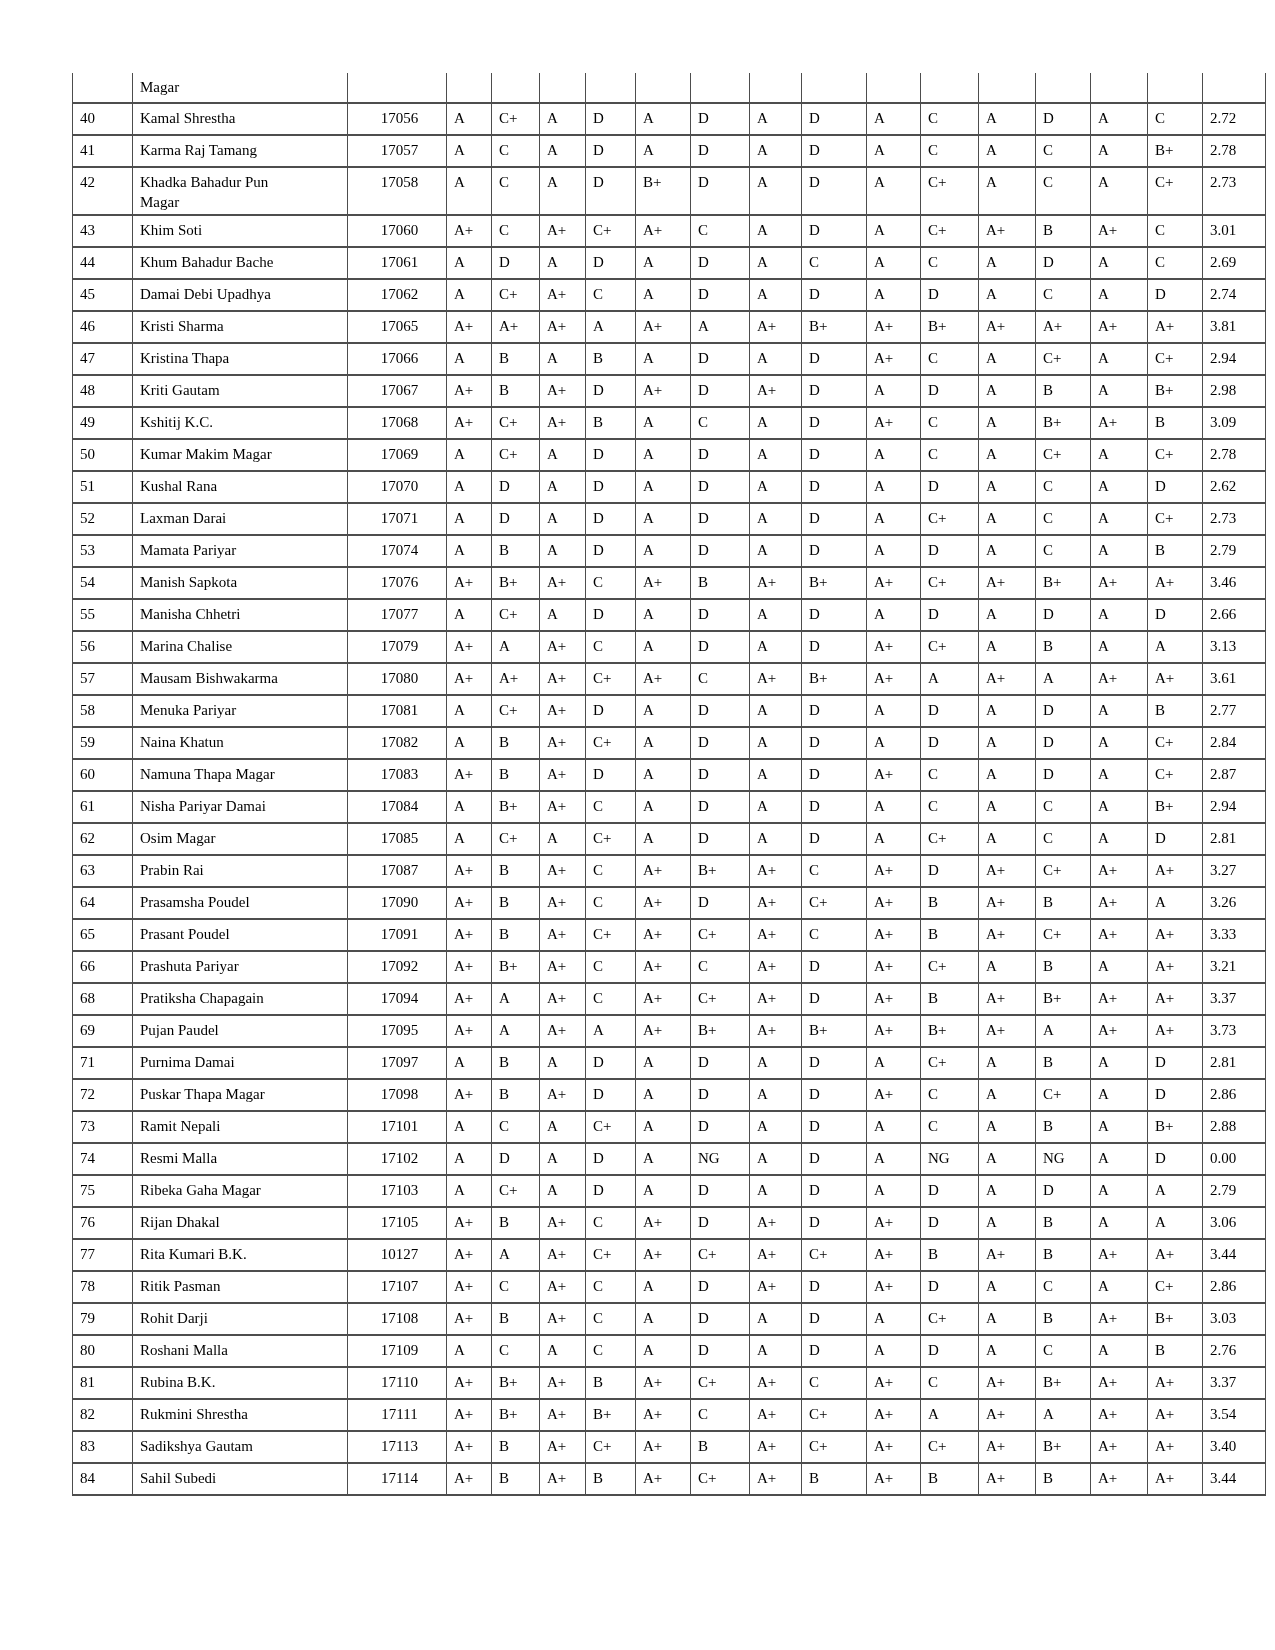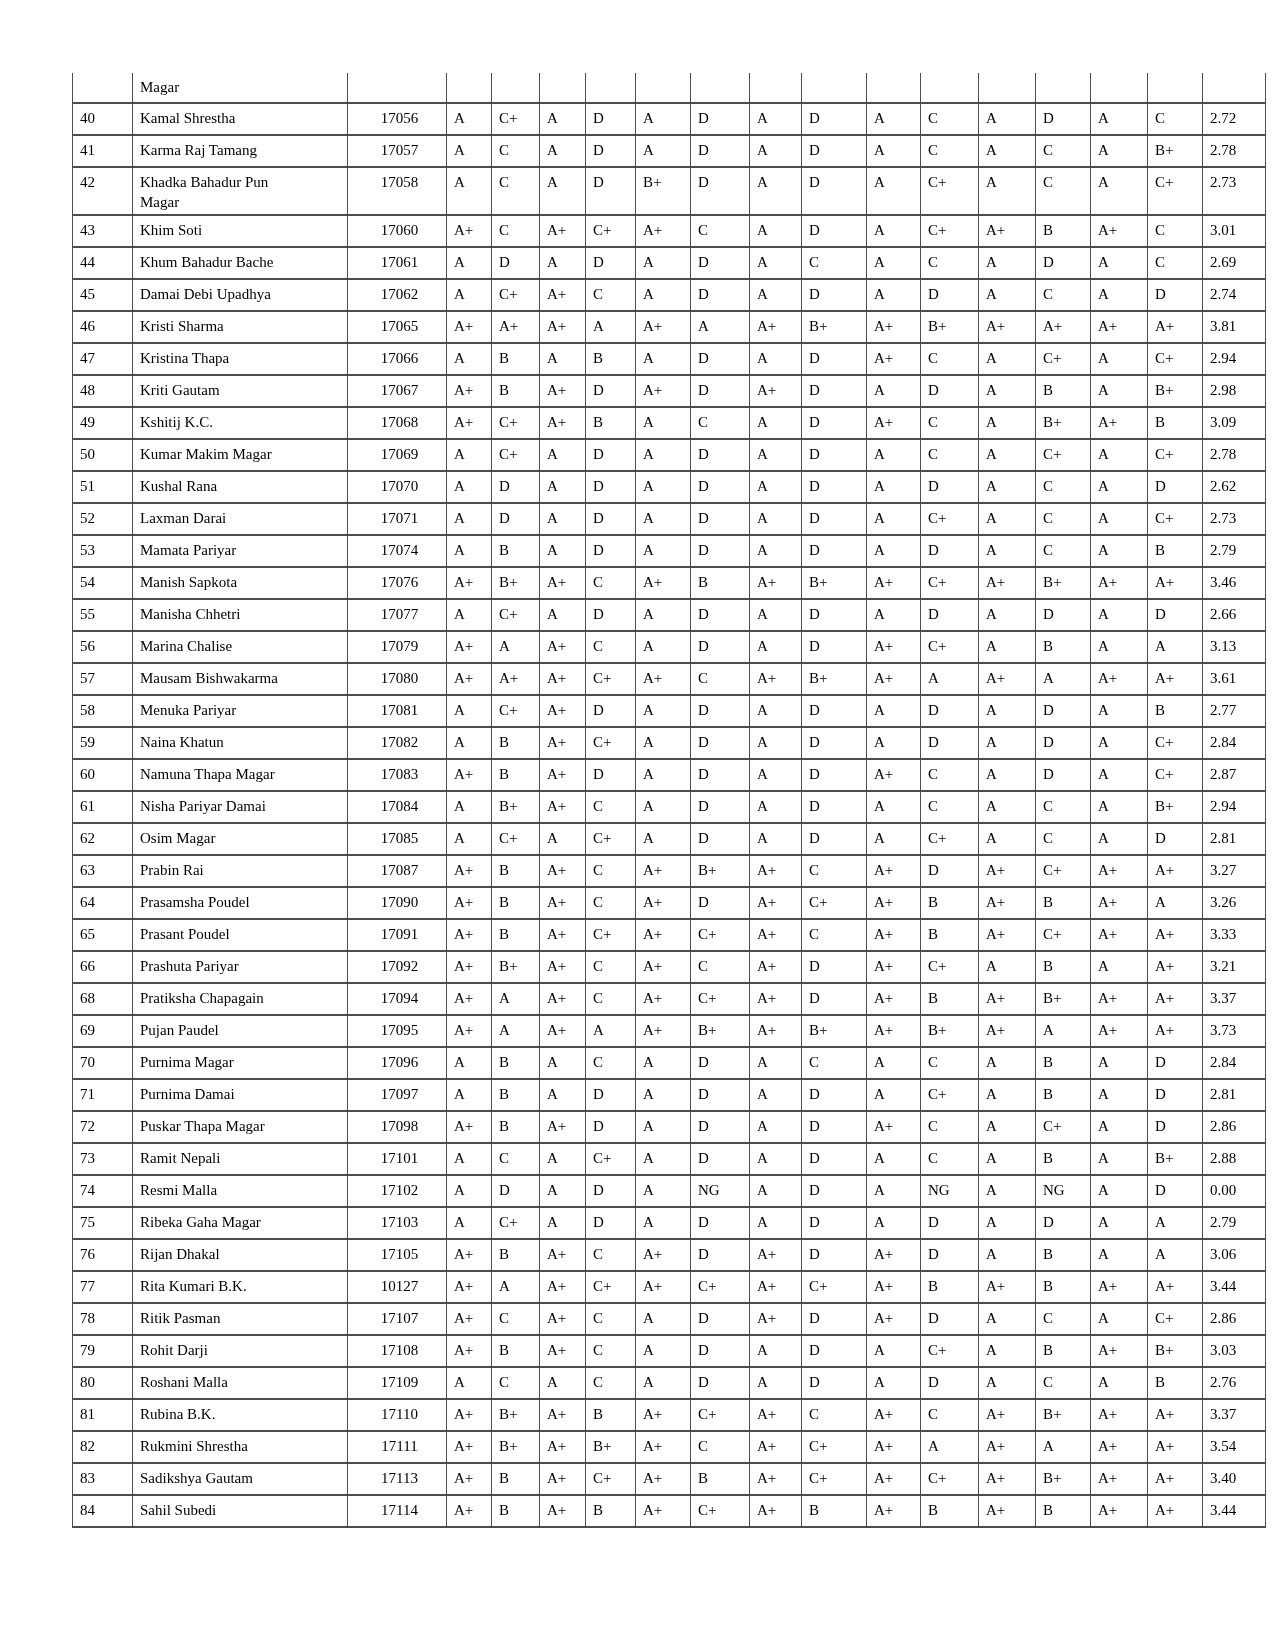--- a/index.html
+++ b/index.html
@@ -653,40 +653,20 @@
           <td class="grade">B+</td>
           <td class="grade">A+</td>
           <td class="grade">B+</td>
           <td class="grade">A+</td>
           <td class="grade">A</td>
           <td class="grade">A+</td>
           <td class="grade">A+</td>
           <td class="gpa">3.73</td>
         </tr>
         <tr class="">
-          <td class="sn">70</td>
-          <td class="name">Purnima Magar</td>
-          <td class="roll">17096</td>
-          <td class="grade">A</td>
-          <td class="grade">B</td>
-          <td class="grade">A</td>
-          <td class="grade">C</td>
-          <td class="grade">A</td>
-          <td class="grade">D</td>
-          <td class="grade">A</td>
-          <td class="grade">C</td>
-          <td class="grade">A</td>
-          <td class="grade">C</td>
-          <td class="grade">A</td>
-          <td class="grade">B</td>
-          <td class="grade">A</td>
-          <td class="grade">D</td>
-          <td class="gpa">2.84</td>
-        </tr>
-        <tr class="">
           <td class="sn">71</td>
           <td class="name">Purnima Damai</td>
           <td class="roll">17097</td>
           <td class="grade">A</td>
           <td class="grade">B</td>
           <td class="grade">A</td>
           <td class="grade">D</td>
           <td class="grade">A</td>
           <td class="grade">D</td>
           <td class="grade">A</td>

